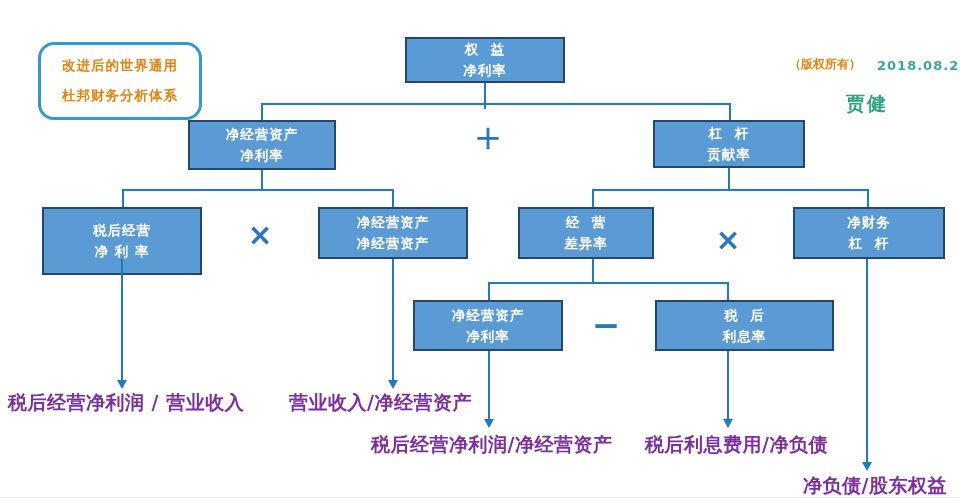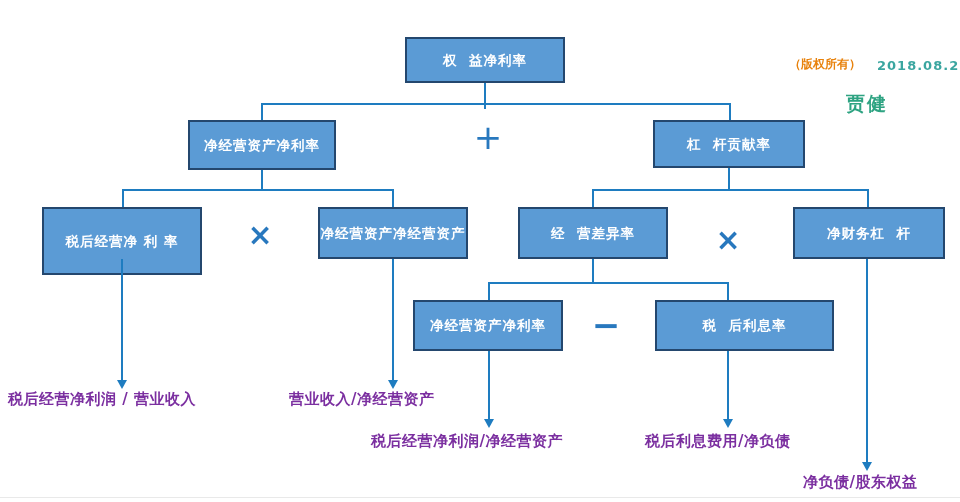--- a/index.html
+++ b/index.html
@@ -5,21 +5,21 @@
   html,body{margin:0;padding:0;background:#ffffff;}
   body{font-family:"DejaVu Sans","Liberation Sans",sans-serif;}
   .canvas{position:relative;width:960px;height:502px;background:#ffffff;overflow:hidden;}
 
   
   .node{
     position:absolute;
     background:#5b9bd5;
     border:2px solid #24476e;
     box-sizing:border-box;
-    display:flex;flex-direction:row;align-items:center;justify-content:center;
+    display:flex;flex-direction:column;align-items:center;justify-content:center;
     color:#ffffff;font-weight:bold;font-size:13.5px;line-height:1.55;
     letter-spacing:1px;text-align:left;
   }
   .node span{display:block;white-space:pre;}
 
   
   .annotation{
     position:absolute;left:38px;top:42px;width:164px;height:78px;
     border:3px solid #2f9ad2;border-radius:16px;background:#ffffff;
     box-sizing:border-box;
@@ -41,36 +41,40 @@
   }
 
   
   .op{position:absolute;color:#2878be;font-weight:bold;text-align:center;}
   .op-plus{font-size:34px;font-weight:normal;}
   .op-times{font-size:30px;}
   .op-minus{font-size:34px;}
 
   
   .formula{
-    position:absolute;color:#7b2fa0;font-weight:bold;font-size:15px;
+    position:absolute;color:#7b2fa0;font-weight:bold;font-size:19px;
     white-space:pre;letter-spacing:0.5px;
   }
 
   
   .copyright-label{position:absolute;left:789px;top:56px;color:#e8820c;font-weight:bold;font-size:12px;white-space:pre;}
   .copyright-date{position:absolute;left:877px;top:58px;color:#3ba6a0;font-weight:bold;font-size:13px;white-space:pre;letter-spacing:1px;}
   .copyright-author{position:absolute;left:846px;top:91px;color:#2ea382;font-weight:bold;font-size:19px;white-space:pre;letter-spacing:2px;}
 
   .bottom-edge{position:absolute;left:0;top:497px;width:960px;height:1px;background:#e9e9e9;}
 </style>
 </head>
 <body>
 
 <div class="canvas">
 
+  <div class="annotation">
+    <span>改进后的世界通用</span>
+    <span>杜邦财务分析体系</span>
+  </div>
 
   <span class="copyright-label">（版权所有）</span>
   <span class="copyright-date">2018.08.26</span>
   <span class="copyright-author">贾健</span>
 
   <div class="node" style="left:405px;top:37px;width:160px;height:46px">
     <span>权  益</span>
     <span>净利率</span>
   </div>
 
@@ -101,21 +105,21 @@
 
   <div class="node" style="left:42px;top:207px;width:160px;height:68px">
     <span>税后经营</span>
     <span>净 利 率</span>
   </div>
   <div class="op op-times" style="left:242px;top:217px;width:36px;">×</div>
   <div class="node" style="left:318px;top:207px;width:150px;height:52px">
     <span>净经营资产</span>
     <span>净经营资产</span>
   </div>
-  <div class="node" style="left:518px;top:207px;width:150px;height:52px">
+  <div class="node" style="left:518px;top:207px;width:136px;height:52px">
     <span>经  营</span>
     <span>差异率</span>
   </div>
   <div class="op op-times" style="left:710px;top:222px;width:36px;">×</div>
   <div class="node" style="left:793px;top:207px;width:152px;height:52px">
     <span>净财务</span>
     <span>杠  杆</span>
   </div>
 
   <div class="vline" style="left:592px;top:259px;height:25px"></div>

